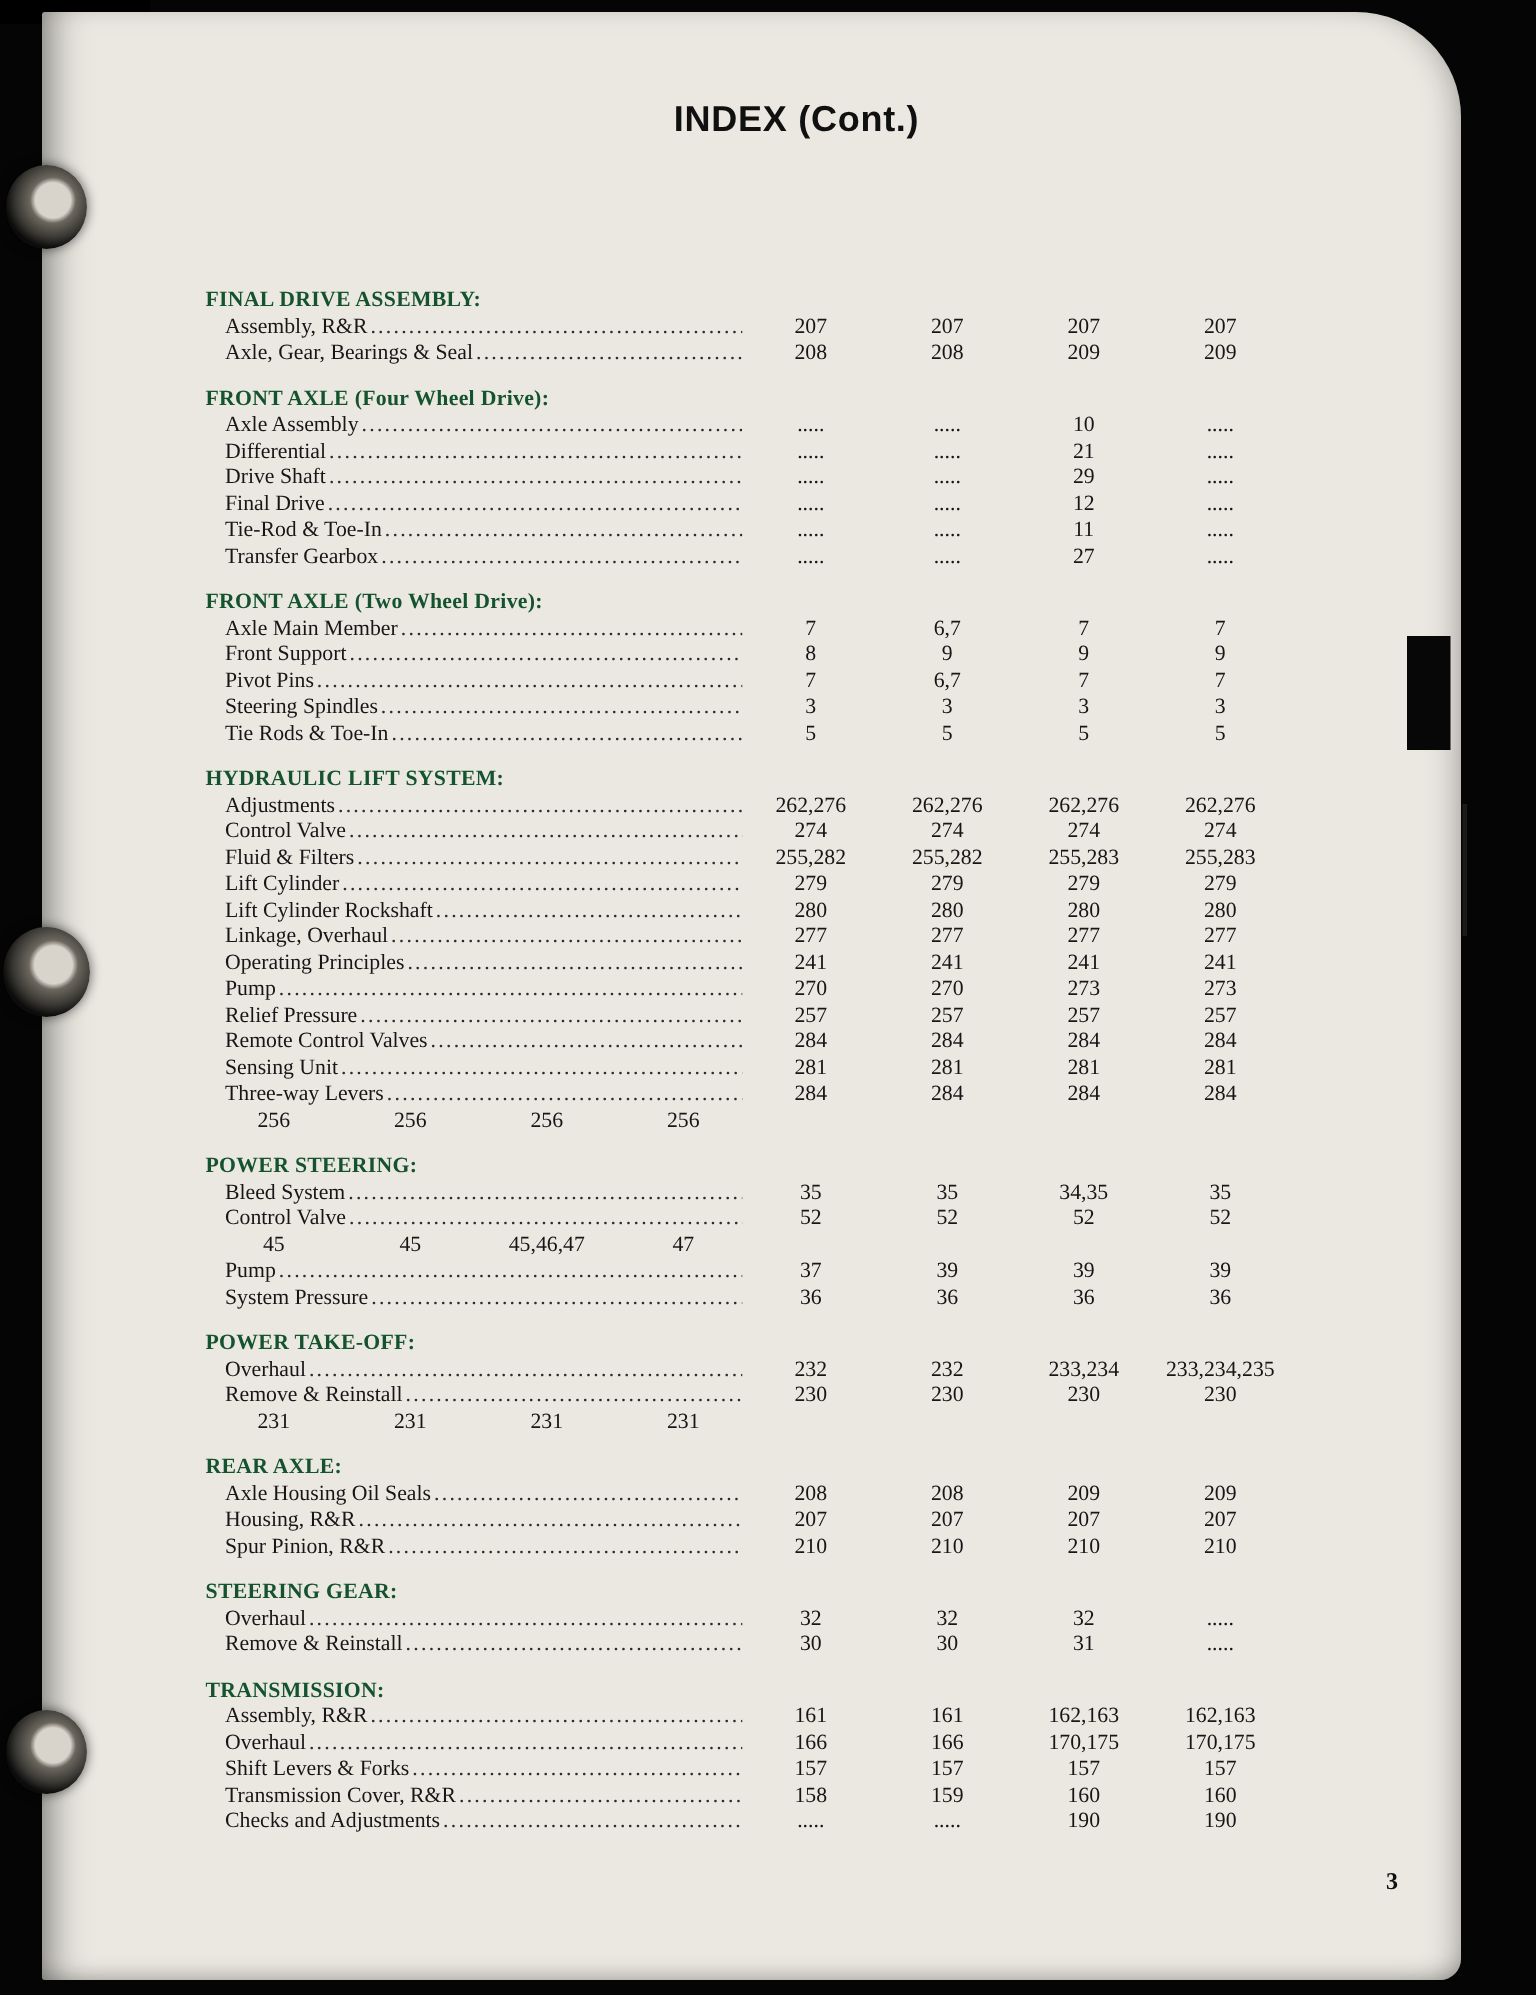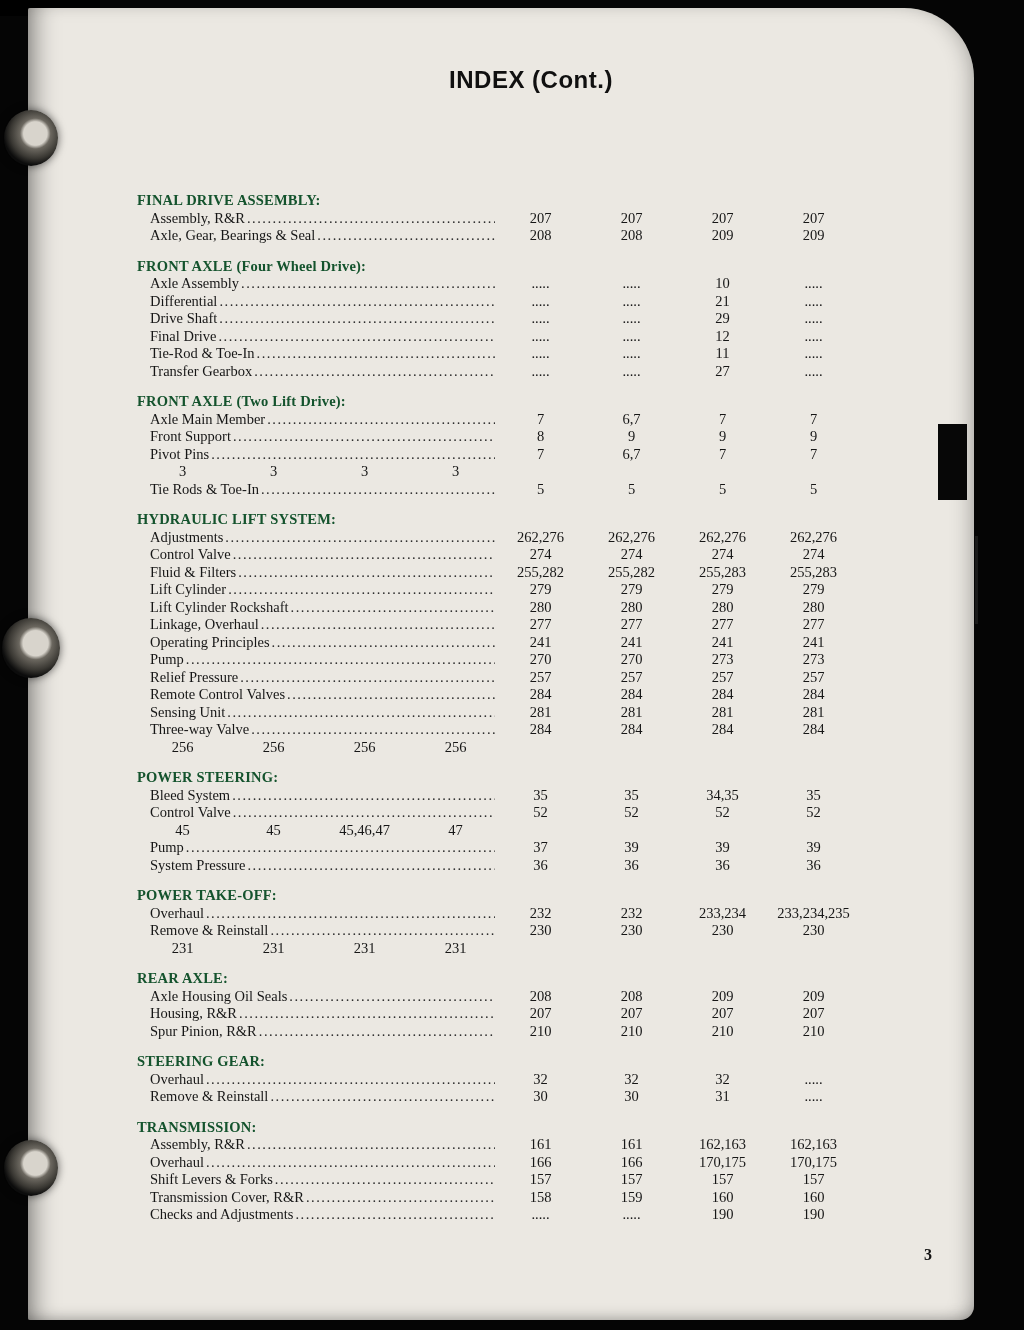--- a/index.html
+++ b/index.html
@@ -181,21 +181,21 @@
             <span class="label">Transfer Gearbox</span>
             <span class="leader"></span>
           </span>
           <span class="col">.....</span>
           <span class="col">.....</span>
           <span class="col">27</span>
           <span class="col">.....</span>
         </div>
       </div>
       <div class="section">
-        <div class="heading">FRONT AXLE (Two Lift Drive):</div>
+        <div class="heading">FRONT AXLE (Two Wheel Drive):</div>
         <div class="row">
           <span class="lw">
             <span class="label">Axle Main Member</span>
             <span class="leader"></span>
           </span>
           <span class="col">7</span>
           <span class="col">6,7</span>
           <span class="col">7</span>
           <span class="col">7</span>
         </div>
@@ -213,20 +213,24 @@
           <span class="lw">
             <span class="label">Pivot Pins</span>
             <span class="leader"></span>
           </span>
           <span class="col">7</span>
           <span class="col">6,7</span>
           <span class="col">7</span>
           <span class="col">7</span>
         </div>
         <div class="row">
+          <span class="lw">
+            <span class="label">Steering Spindles</span>
+            <span class="leader"></span>
+          </span>
           <span class="col">3</span>
           <span class="col">3</span>
           <span class="col">3</span>
           <span class="col">3</span>
         </div>
         <div class="row">
           <span class="lw">
             <span class="label">Tie Rods &amp; Toe-In</span>
             <span class="leader"></span>
           </span>
@@ -343,21 +347,21 @@
             <span class="label">Sensing Unit</span>
             <span class="leader"></span>
           </span>
           <span class="col">281</span>
           <span class="col">281</span>
           <span class="col">281</span>
           <span class="col">281</span>
         </div>
         <div class="row">
           <span class="lw">
-            <span class="label">Three-way Valve</span>
+            <span class="label">Three-way Levers</span>
             <span class="leader"></span>
           </span>
           <span class="col">284</span>
           <span class="col">284</span>
           <span class="col">284</span>
           <span class="col">284</span>
         </div>
         <div class="row">
           <span class="col">256</span>
           <span class="col">256</span>

